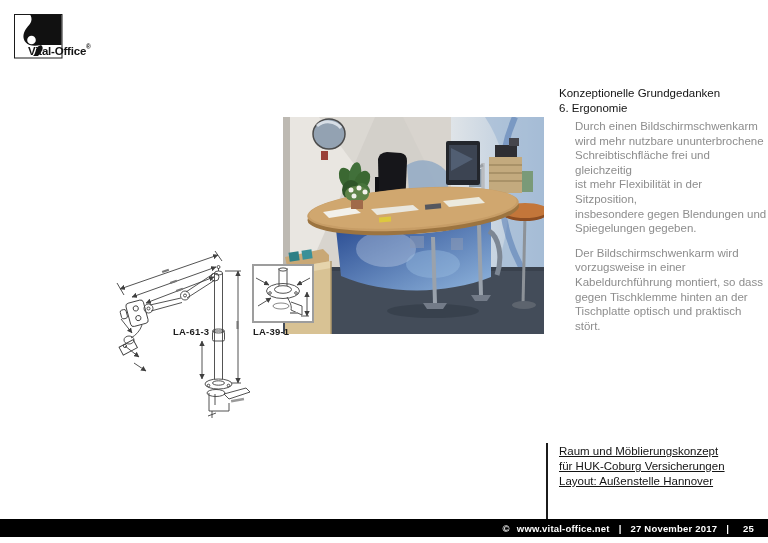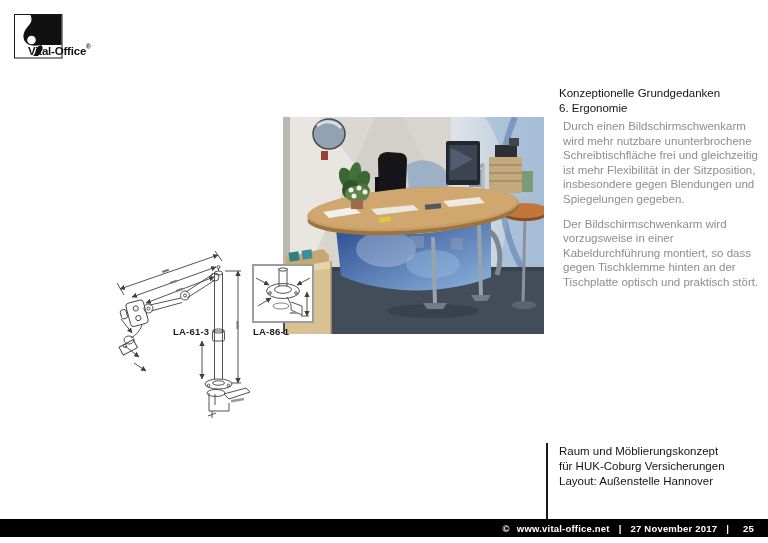--- a/index.html
+++ b/index.html
@@ -15,37 +15,37 @@
     color:#141414;letter-spacing:-0.2px;white-space:nowrap;
   }
   .logo-text .rmark{font-size:6.5px;vertical-align:6px;font-weight:bold;}
   
   .heading{
     position:absolute;left:559px;top:63px;width:205px;
     font-size:11.5px;line-height:14.5px;color:#141414;white-space:pre-line;margin-top:23px;
   }
   .body-copy{position:absolute;left:559px;top:119px;width:208px;
     font-size:11.5px;line-height:14.6px;color:#8d8d8d;}
-  .body-copy p{margin:0 0 10px 4px;white-space:pre-line;}
+  .body-copy p{margin:0 0 10px 16px;white-space:pre-line;}
   
   .photo{position:absolute;left:283px;top:117px;width:261px;height:217px;}
   
   .drawing-la61{position:absolute;left:112px;top:243px;width:140px;height:178px;}
   .fig-label{position:absolute;font-size:9.5px;font-weight:bold;color:#1d1d1d;letter-spacing:0.2px;}
   .label-la61{left:173px;top:326px;}
   .label-la62{left:253px;top:326px;}
   .inset-la62{
     position:absolute;left:252px;top:264px;width:62px;height:59px;
     background:#ffffff;border:2px solid #9d9d9d;box-sizing:border-box;z-index:5;
   }
   
   .project-rule{position:absolute;left:546px;top:443px;width:2px;height:76px;background:#1b1b1b;}
   .project-block{
     position:absolute;left:559px;top:444px;width:210px;
-    font-size:11.5px;line-height:15px;color:#141414;white-space:pre-line;
+    font-size:11.5px;line-height:15px;color:#141414;white-space:pre-line;text-decoration:underline;
   }
   
   .footer{
     position:absolute;left:0;top:519px;width:768px;height:18px;background:#000000;
     display:flex;align-items:center;justify-content:flex-end;
     color:#ffffff;font-size:9.5px;font-weight:600;letter-spacing:0.2px;
     padding-right:14px;box-sizing:border-box;
   }
   .footer span{display:inline-block;}
   .footer .f-copy{margin-right:7px;}
@@ -317,21 +317,21 @@
       </g>
       <g>
         <path d="M33,31 C36,36 38,40 37,44"></path>
         <ellipse cx="27" cy="40" rx="8" ry="3" opacity="0.7"></ellipse>
         <path d="M37,36 L48,40 L48,49"></path>
         <line x1="37" y1="44" x2="48" y2="49"></line>
         <rect x="36" y="46" width="8" height="2" fill="#999999" stroke="none"></rect>
       </g>
     </svg>
   </div>
-  <div class="fig-label label-la62">LA-86-1</div>
+  <div class="fig-label label-la62">LA-39-1</div>
 
   <div class="project-rule"></div>
   <div class="project-block">Raum und Möblierungskonzept
 für HUK-Coburg Versicherungen
 Layout: Außenstelle Hannover</div>
 
   <div class="footer">
     <span class="f-copy">©</span>
     <span class="f-site">www.vital-office.net</span>
     <span class="f-sep">|</span>

